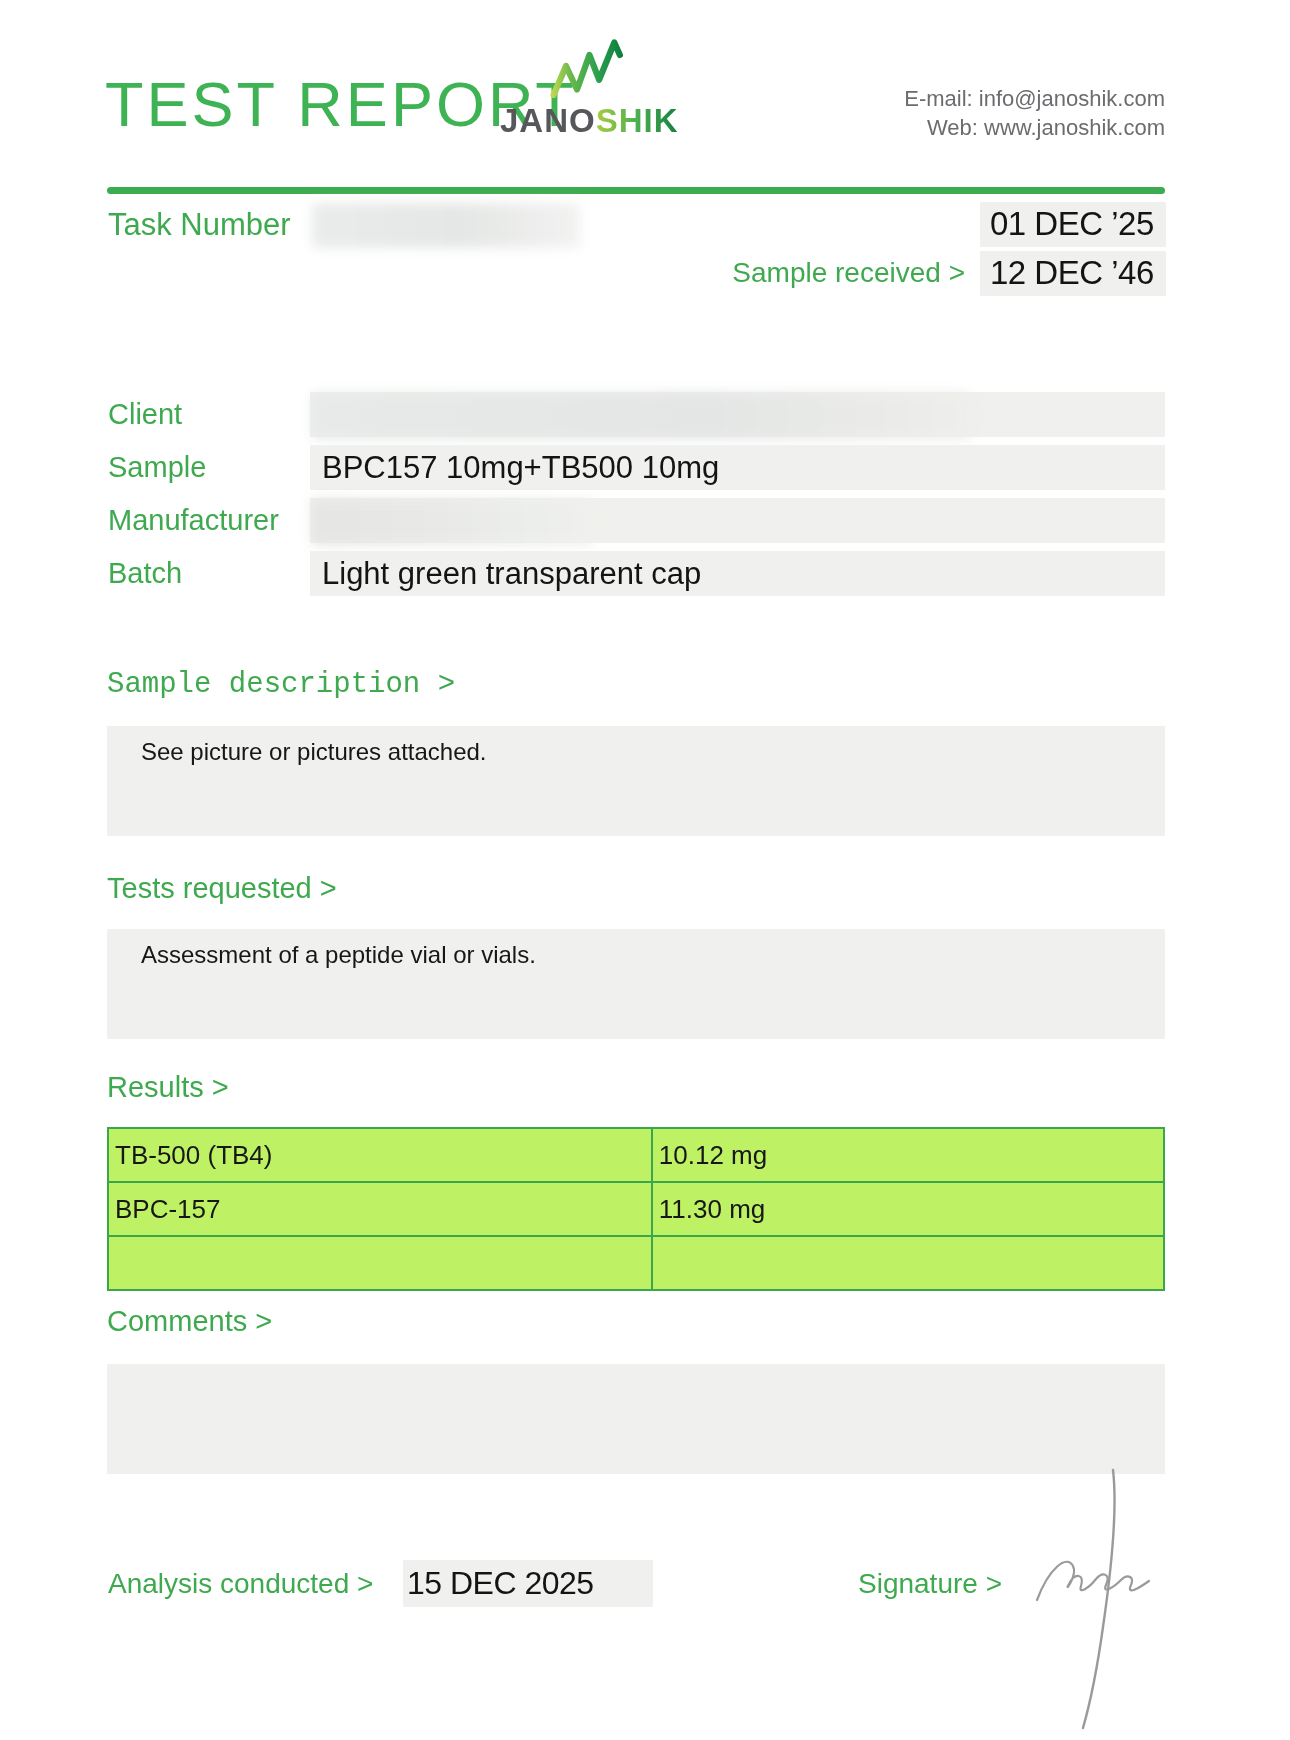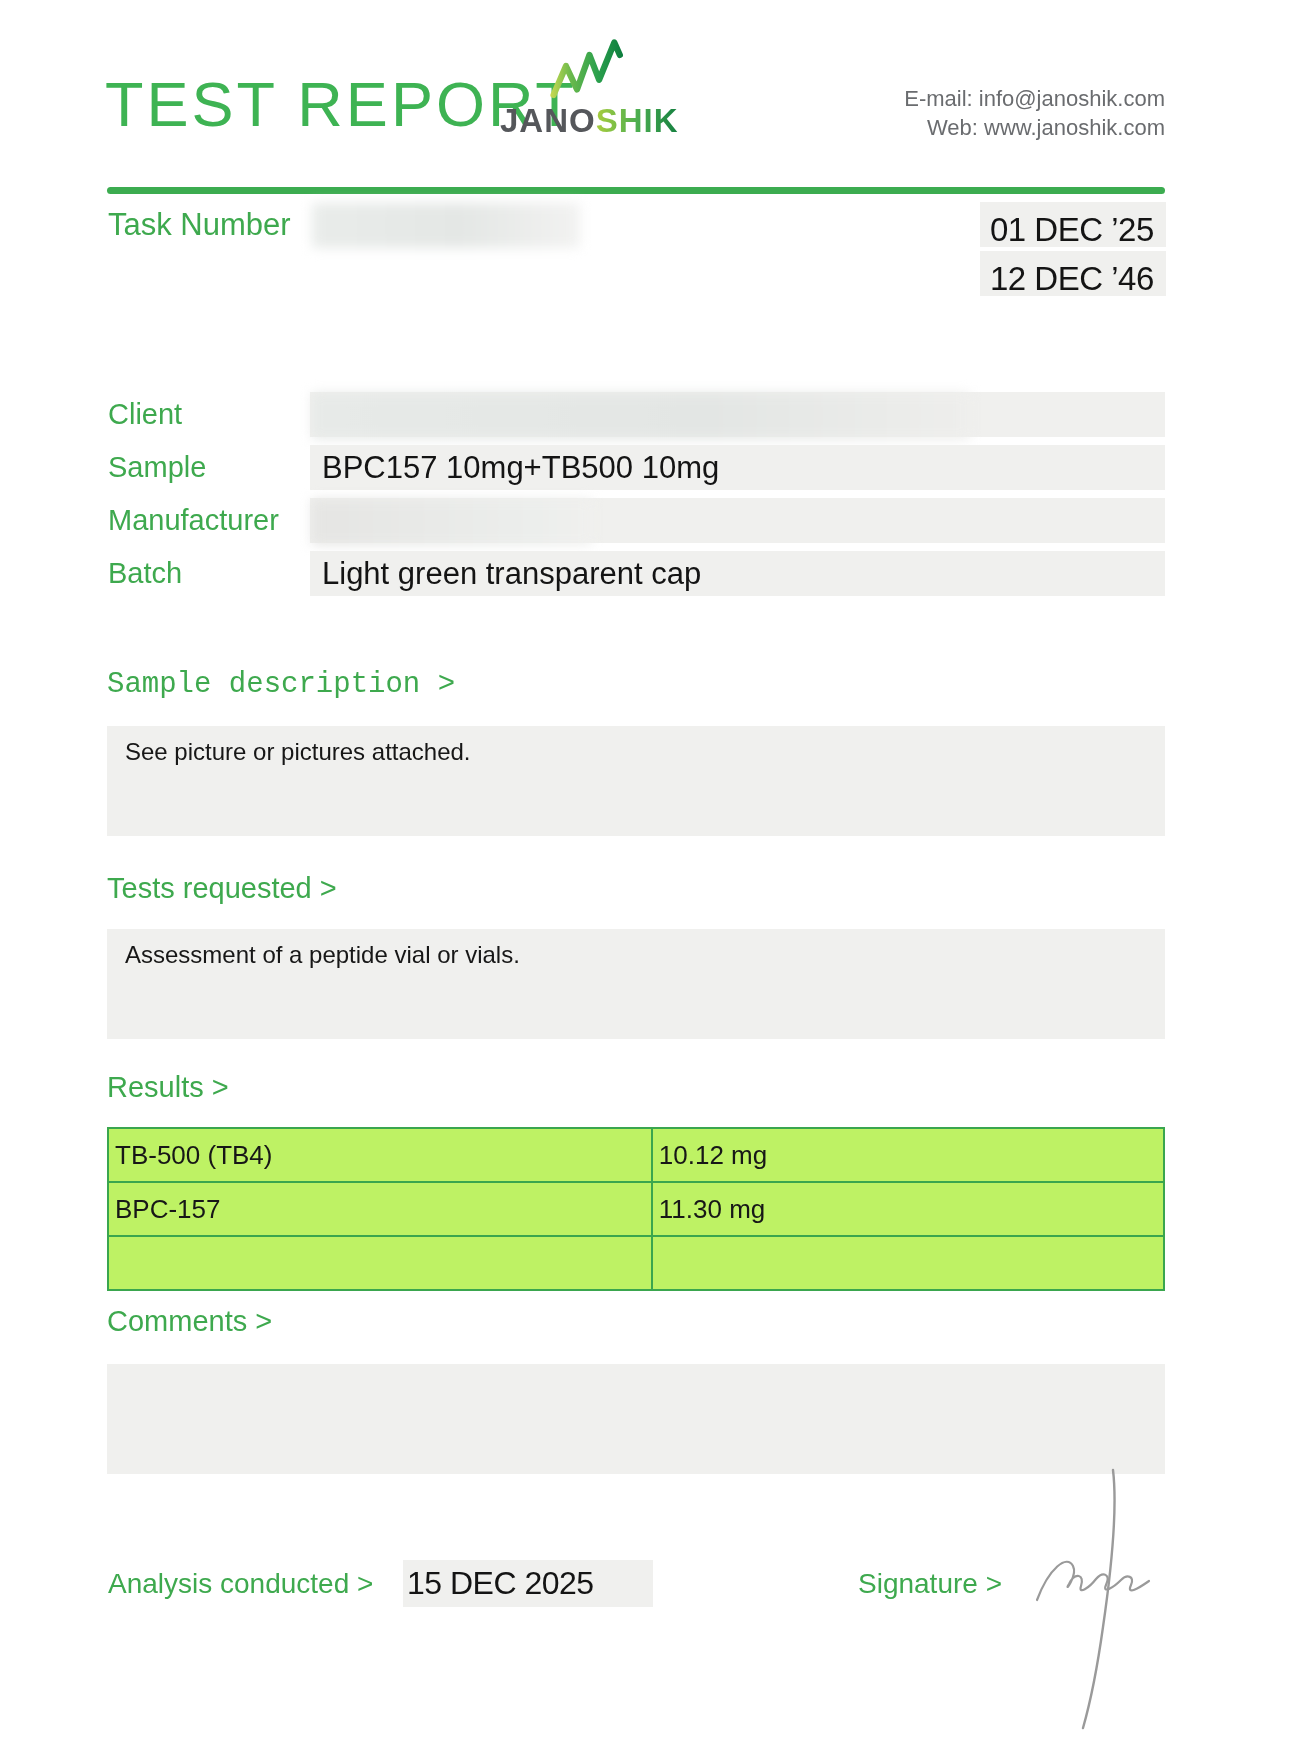--- a/index.html
+++ b/index.html
@@ -32,35 +32,35 @@
     background:#3CAC50; border-radius:4px;
   }
   
   .task-label { position:absolute; left:108px; top:207px; font-size:31px; }
   .blurbox { position:absolute; border-radius:2px; filter:blur(6px); }
   .blur-task { left:312px; top:203px; width:268px; height:45px;
     background:linear-gradient(90deg,#e9ecea 0%,#e4e7e5 55%,#f2f2f1 100%); }
   .meta-label { position:absolute; font-size:28px; text-align:right; width:320px; }
   .meta-box {
     position:absolute; left:980px; width:186px; height:45px; background:#F0F0EE;
-    font-size:33px; color:#141414; padding:9px 0 0 10px; letter-spacing:-0.5px;
+    font-size:33px; color:#141414; padding:3px 0 0 10px; letter-spacing:-0.5px;
   }
   
   .field-label { position:absolute; left:108px; font-size:29px; }
   .field-bar { position:absolute; left:310px; width:855px; height:45px; background:#F0F0EE; }
   .field-value { position:absolute; left:322px; font-size:31px; color:#141414; }
   .blur-client { left:312px; top:393px; width:658px; height:46px;
     background:linear-gradient(90deg,#e7eae8 0%,#e3e6e4 60%,#eeeeec 100%); }
   .blur-manu { left:312px; top:499px; width:280px; height:46px;
     background:linear-gradient(90deg,#e5e5e3 0%,#eceeec 80%,#f0f0ee 100%); }
   
   .sec-head { position:absolute; left:107px; font-size:29px; }
   .sec-box {
     position:absolute; left:107px; width:1058px; height:110px; background:#F0F0EE;
-    font-size:24px; color:#171717; padding:12px 18px;
+    font-size:24px; color:#171717; padding:12px 34px;
   }
   
   .results-table {
     position:absolute; left:107px; top:1127px; width:1058px;
     border-collapse:collapse;
   }
   .results-table td {
     border:2px solid #3AA64E; height:54px; font-size:26px; color:#171717;
     padding:2px 6px; background:#bef264;
   }
@@ -103,20 +103,21 @@
     <div>Web: www.janoshik.com</div>
   </div>
 
   <div class="rule"></div>
 
   <div class="task-label green">Task Number</div>
   <div class="blurbox blur-task"></div>
 
   <div class="meta-box" style="top:202px;">01 DEC ’25</div>
 
+  <div class="meta-label green" style="left:645px; top:257px;">Sample received &gt;</div>
   <div class="meta-box" style="top:251px;">12 DEC ’46</div>
 
   <div class="field-label green" style="top:398px;">Client</div>
   <div class="field-bar" style="top:392px;"></div>
   <div class="blurbox blur-client"></div>
 
   <div class="field-label green" style="top:451px;">Sample</div>
   <div class="field-bar" style="top:445px;"></div>
   <div class="field-value" style="top:450px;">BPC157 10mg+TB500 10mg</div>
 

